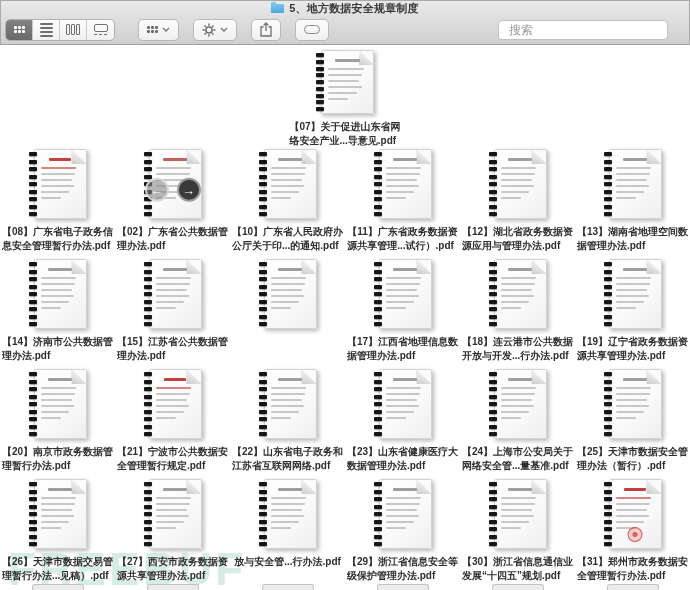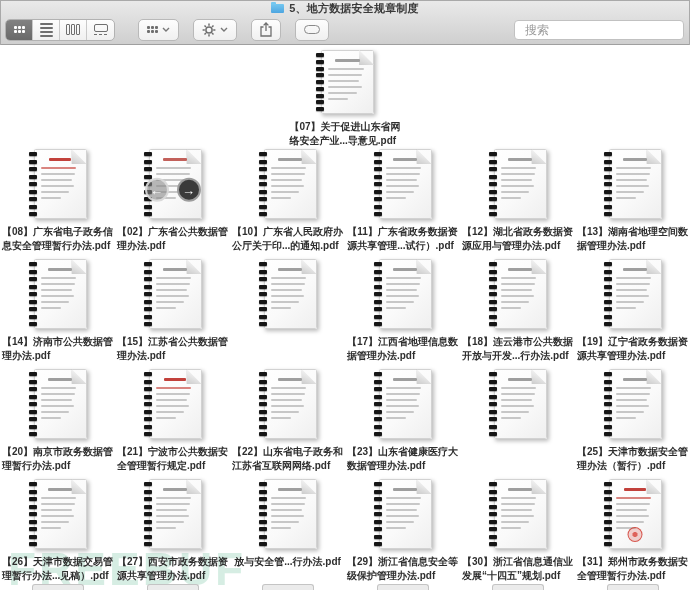--- a/index.html
+++ b/index.html
@@ -31,21 +31,21 @@
   .g-flow { display:flex; flex-direction:column; align-items:center; gap:2px; }
   .g-flow .rect { width:14px; height:8px; border:1.5px solid currentColor; border-radius:2px; }
   .g-flow .dots { display:flex; gap:2px; }
   .g-flow .dots i { width:3px; height:1.5px; background:currentColor; }
 
   .tb-btn { display:flex; align-items:center; justify-content:center; gap:4px; height:22px; border:1px solid #b9b9b9; border-radius:5px; background:linear-gradient(#fdfdfd,#f0f0f0); color:#6f6f6f; padding:0 8px; cursor:default; }
   .tb-btn.m-group { margin-left:23px; }
   .tb-btn.m-std  { margin-left:14px; }
   .tag-glyph { width:16px; height:9px; border:1.5px solid #8a8a8a; border-radius:5px; display:inline-block; }
 
-  .search { margin-left:auto; margin-right:1px; width:170px; height:20px; background:#fff; border:1px solid #c1c1c1; border-radius:4px; display:flex; align-items:center; padding:0 6px; gap:4px; }
+  .search { margin-left:auto; margin-right:17px; width:170px; height:20px; background:#fff; border:1px solid #c1c1c1; border-radius:4px; display:flex; align-items:center; padding:0 6px; gap:4px; }
   .search input { border:none; outline:none; flex:1; font-size:12px; color:#333; background:transparent; font-family:"Liberation Sans", sans-serif; }
   .search input::placeholder { color:#9b9b9b; }
 
   
   .files-grid { position:relative; height:545px; background:#fff; overflow:hidden; }
   .row { display:flex; position:relative; z-index:1; height:110px; }
   .row--single { justify-content:center; height:99px; margin-top:3px; }
   .file-item { width:115px; display:flex; flex-direction:column; align-items:center; flex:0 0 115px; }
 
   .doc { position:relative; width:58px; height:70px; margin-top:2px; }
@@ -771,20 +771,24 @@
                 <i></i>
                 <i></i>
                 <i></i>
                 <i></i>
                 <i></i>
         </div>
 
       </div>
 
     </div>
+    <div class="file-label">
+      <span>【24】上海市公安局关于</span>
+      <span>网络安全管...量基准.pdf</span>
+    </div>
   </div>
         <div class="file-item">
     <div class="doc doc--plain">
       <div class="binding">
         <i></i>
               <i></i>
               <i></i>
               <i></i>
               <i></i>
               <i></i>

